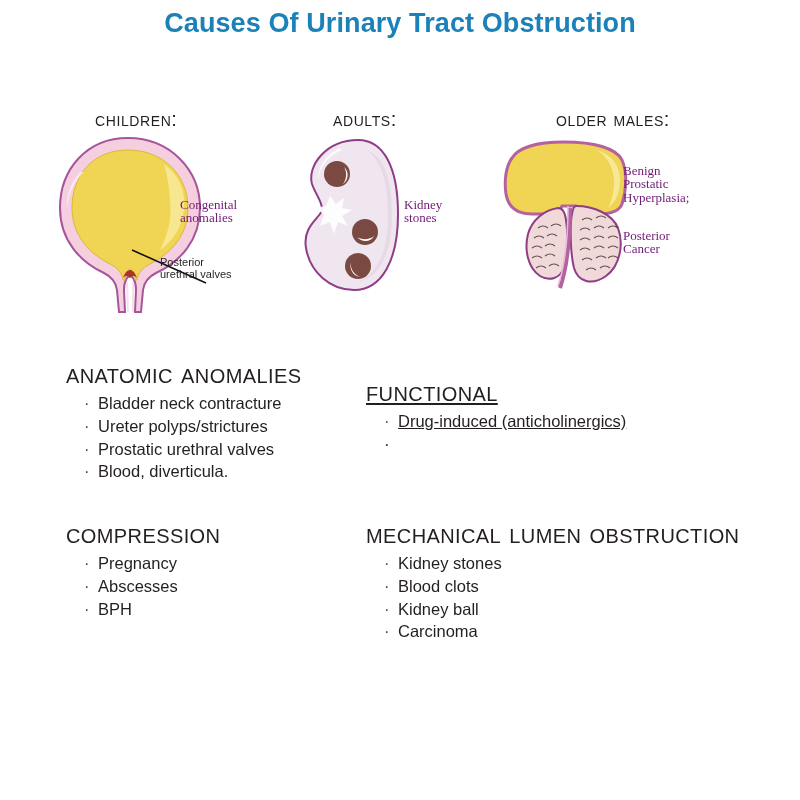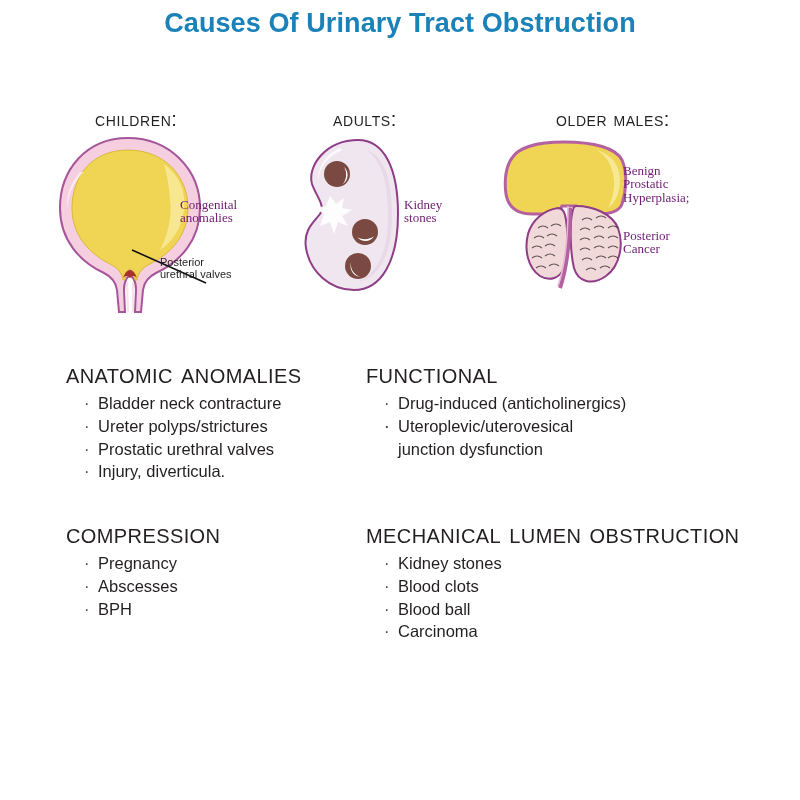--- a/index.html
+++ b/index.html
@@ -278,46 +278,45 @@
 Hyperplasia;</div>
   <div class="serif-label" style="left: 623px; top: 229px; width: 160px; white-space: pre-line;">Posterior
 Cancer</div>
 
   <div class="block" style="left:66px; top:358px;">
     <h3>Anatomic anomalies</h3>
     <ul>
       <li><span class="dot">·</span><span style="white-space: pre-line;">Bladder neck contracture</span></li>
       <li><span class="dot">·</span><span style="white-space: pre-line;">Ureter polyps/strictures</span></li>
       <li><span class="dot">·</span><span style="white-space: pre-line;">Prostatic urethral valves</span></li>
-      <li><span class="dot">·</span><span style="white-space: pre-line;">Injury, diverticula.</span></li>
+      <li><span class="dot">·</span><span style="white-space: pre-line;">Blood, diverticula.</span></li>
     </ul>
   </div>
 
-  <div class="block" style="left:366px; top:358px;">
+  <div class="block" style="left:366px; top:376px;text-decoration:underline;">
     <h3>Functional</h3>
     <ul>
       <li><span class="dot">·</span><span style="white-space: pre-line;">Drug-induced (anticholinergics)</span></li>
       <li><span class="dot">·</span></li>
-      <li><span class="dot">·</span><span style="white-space: pre-line;">Uteroplevic/uterovesical
-junction dysfunction</span></li>
+      <li><span class="dot">·</span></li>
     </ul>
   </div>
 
   <div class="block" style="left:66px; top:518px;">
     <h3>Compression</h3>
     <ul>
       <li><span class="dot">·</span><span style="white-space: pre-line;">Pregnancy</span></li>
       <li><span class="dot">·</span><span style="white-space: pre-line;">Abscesses</span></li>
       <li><span class="dot">·</span><span style="white-space: pre-line;">BPH</span></li>
     </ul>
   </div>
 
   <div class="block" style="left:366px; top:518px;">
     <h3>Mechanical Lumen Obstruction</h3>
     <ul>
       <li><span class="dot">·</span><span style="white-space: pre-line;">Kidney stones</span></li>
       <li><span class="dot">·</span><span style="white-space: pre-line;">Blood clots</span></li>
-      <li><span class="dot">·</span><span style="white-space: pre-line;">Blood ball</span></li>
+      <li><span class="dot">·</span><span style="white-space: pre-line;">Kidney ball</span></li>
       <li><span class="dot">·</span><span style="white-space: pre-line;">Carcinoma</span></li>
     </ul>
   </div>
 
 </div>
 
 </body></html>

